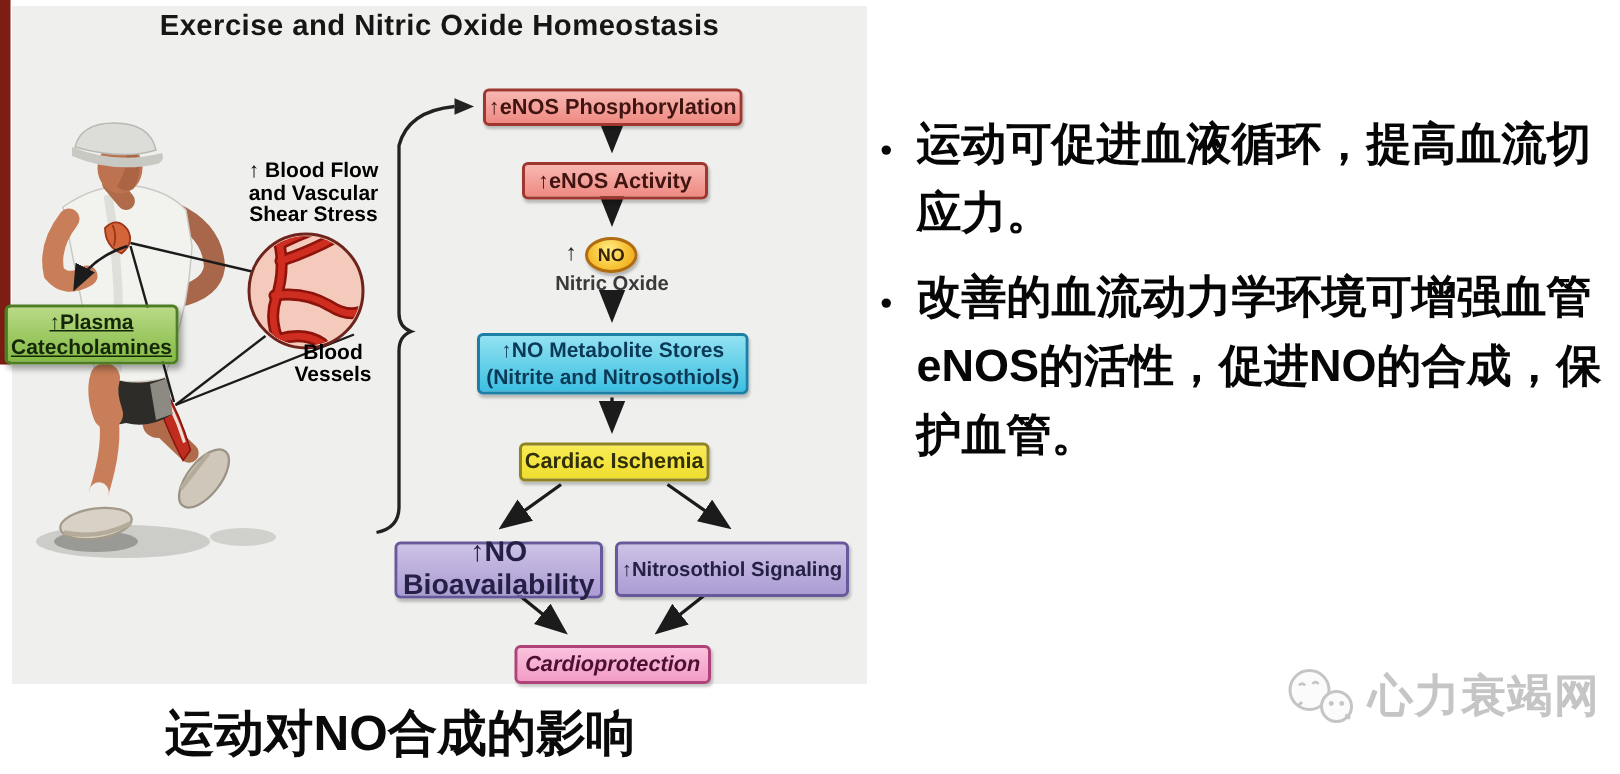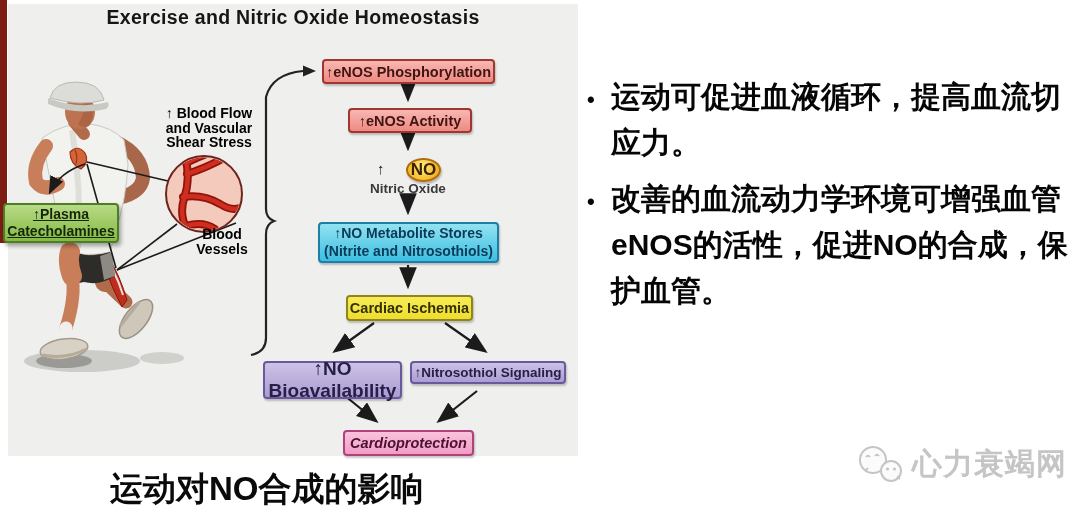--- a/index.html
+++ b/index.html
@@ -171,28 +171,28 @@
   <div class="diagram-label pre" style="left:190px;top:227px;width:64px;">Blood
 Vessels</div>
 
   <div class="fbox green pre" style="left:3px;top:203px;width:116px;height:40px;font-size:14px;line-height:17px;text-decoration:underline;">↑Plasma
 Catecholamines</div>
 
   <div class="fbox pink" style="left:322px;top:59px;width:173px;height:25px;font-size:14.5px;">↑eNOS Phosphorylation</div>
   <div class="fbox pink" style="left:348px;top:108px;width:124px;height:25px;font-size:14.5px;">↑eNOS Activity</div>
 
   <span class="abs" style="left:377px;top:160px;font-size:15px;font-weight:bold;color:#222;">↑</span>
-  <div class="oval" style="left:406px;top:158px;width:35px;height:24px;font-size:17px;">NO</div>
+  <div class="oval" style="left:390px;top:158px;width:35px;height:24px;font-size:12px;">NO</div>
   <div class="abs" style="left:358px;top:181px;width:100px;text-align:center;font-size:13.5px;font-weight:600;color:#3a3a3a;">Nitric Oxide</div>
 
   <div class="fbox cyan pre" style="left:318px;top:222px;width:181px;height:41px;font-size:14px;line-height:17.5px;">↑NO Metabolite Stores
 (Nitrite and Nitrosothiols)</div>
   <div class="fbox yellow" style="left:346px;top:295px;width:127px;height:26px;font-size:14.5px;">Cardiac Ischemia</div>
   <div class="fbox purple" style="left:263px;top:361px;width:139px;height:38px;font-size:19px;">↑NO Bioavailability</div>
-  <div class="fbox purple" style="left:410px;top:361px;width:156px;height:23px;font-size:13.5px;">↑Nitrosothiol Signaling</div>
+  <div class="fbox purple" style="left:410px;top:361px;width:156px;height:37px;font-size:13.5px;">↑Nitrosothiol Signaling</div>
   <div class="fbox mag" style="left:343px;top:430px;width:131px;height:26px;font-size:14.5px;">Cardioprotection</div>
 
   <ul class="notes">
     <li>
       <span class="dot">•</span>
       <span>运动可促进血液循环，提高血流切应力。</span>
     </li>
     <li>
       <span class="dot">•</span>
       <span>改善的血流动力学环境可增强血管eNOS的活性，促进NO的合成，保护血管。</span>

